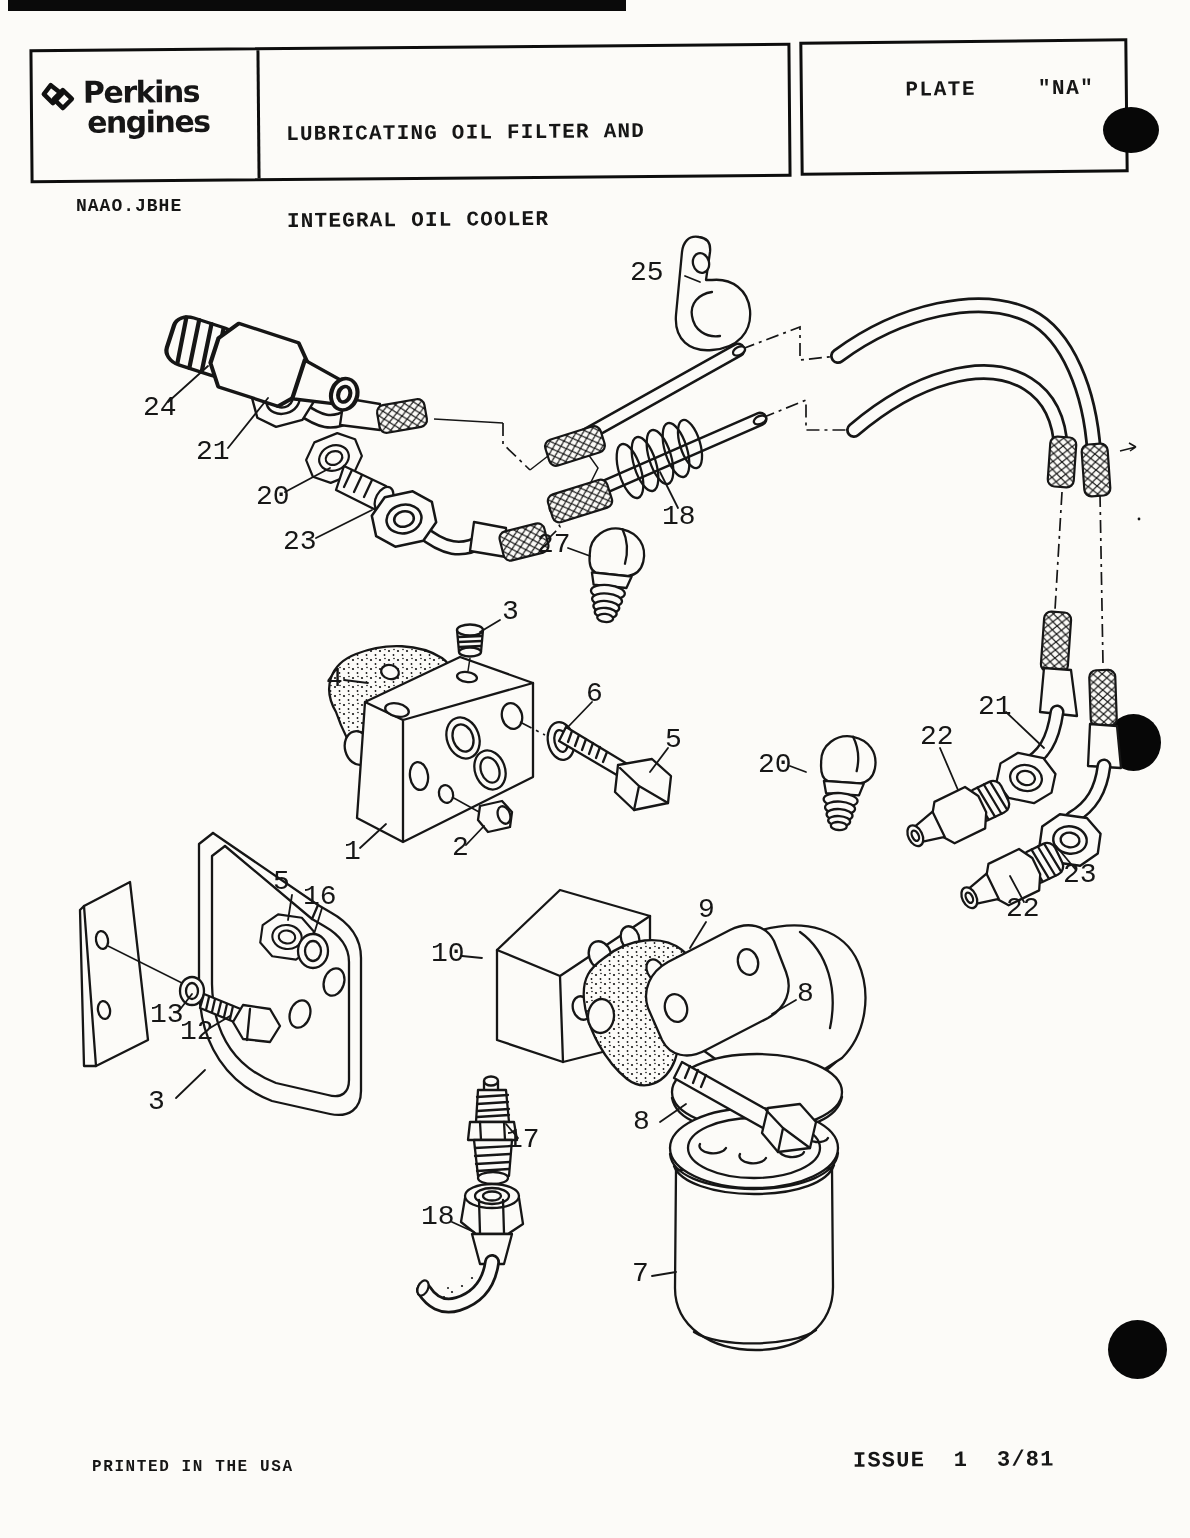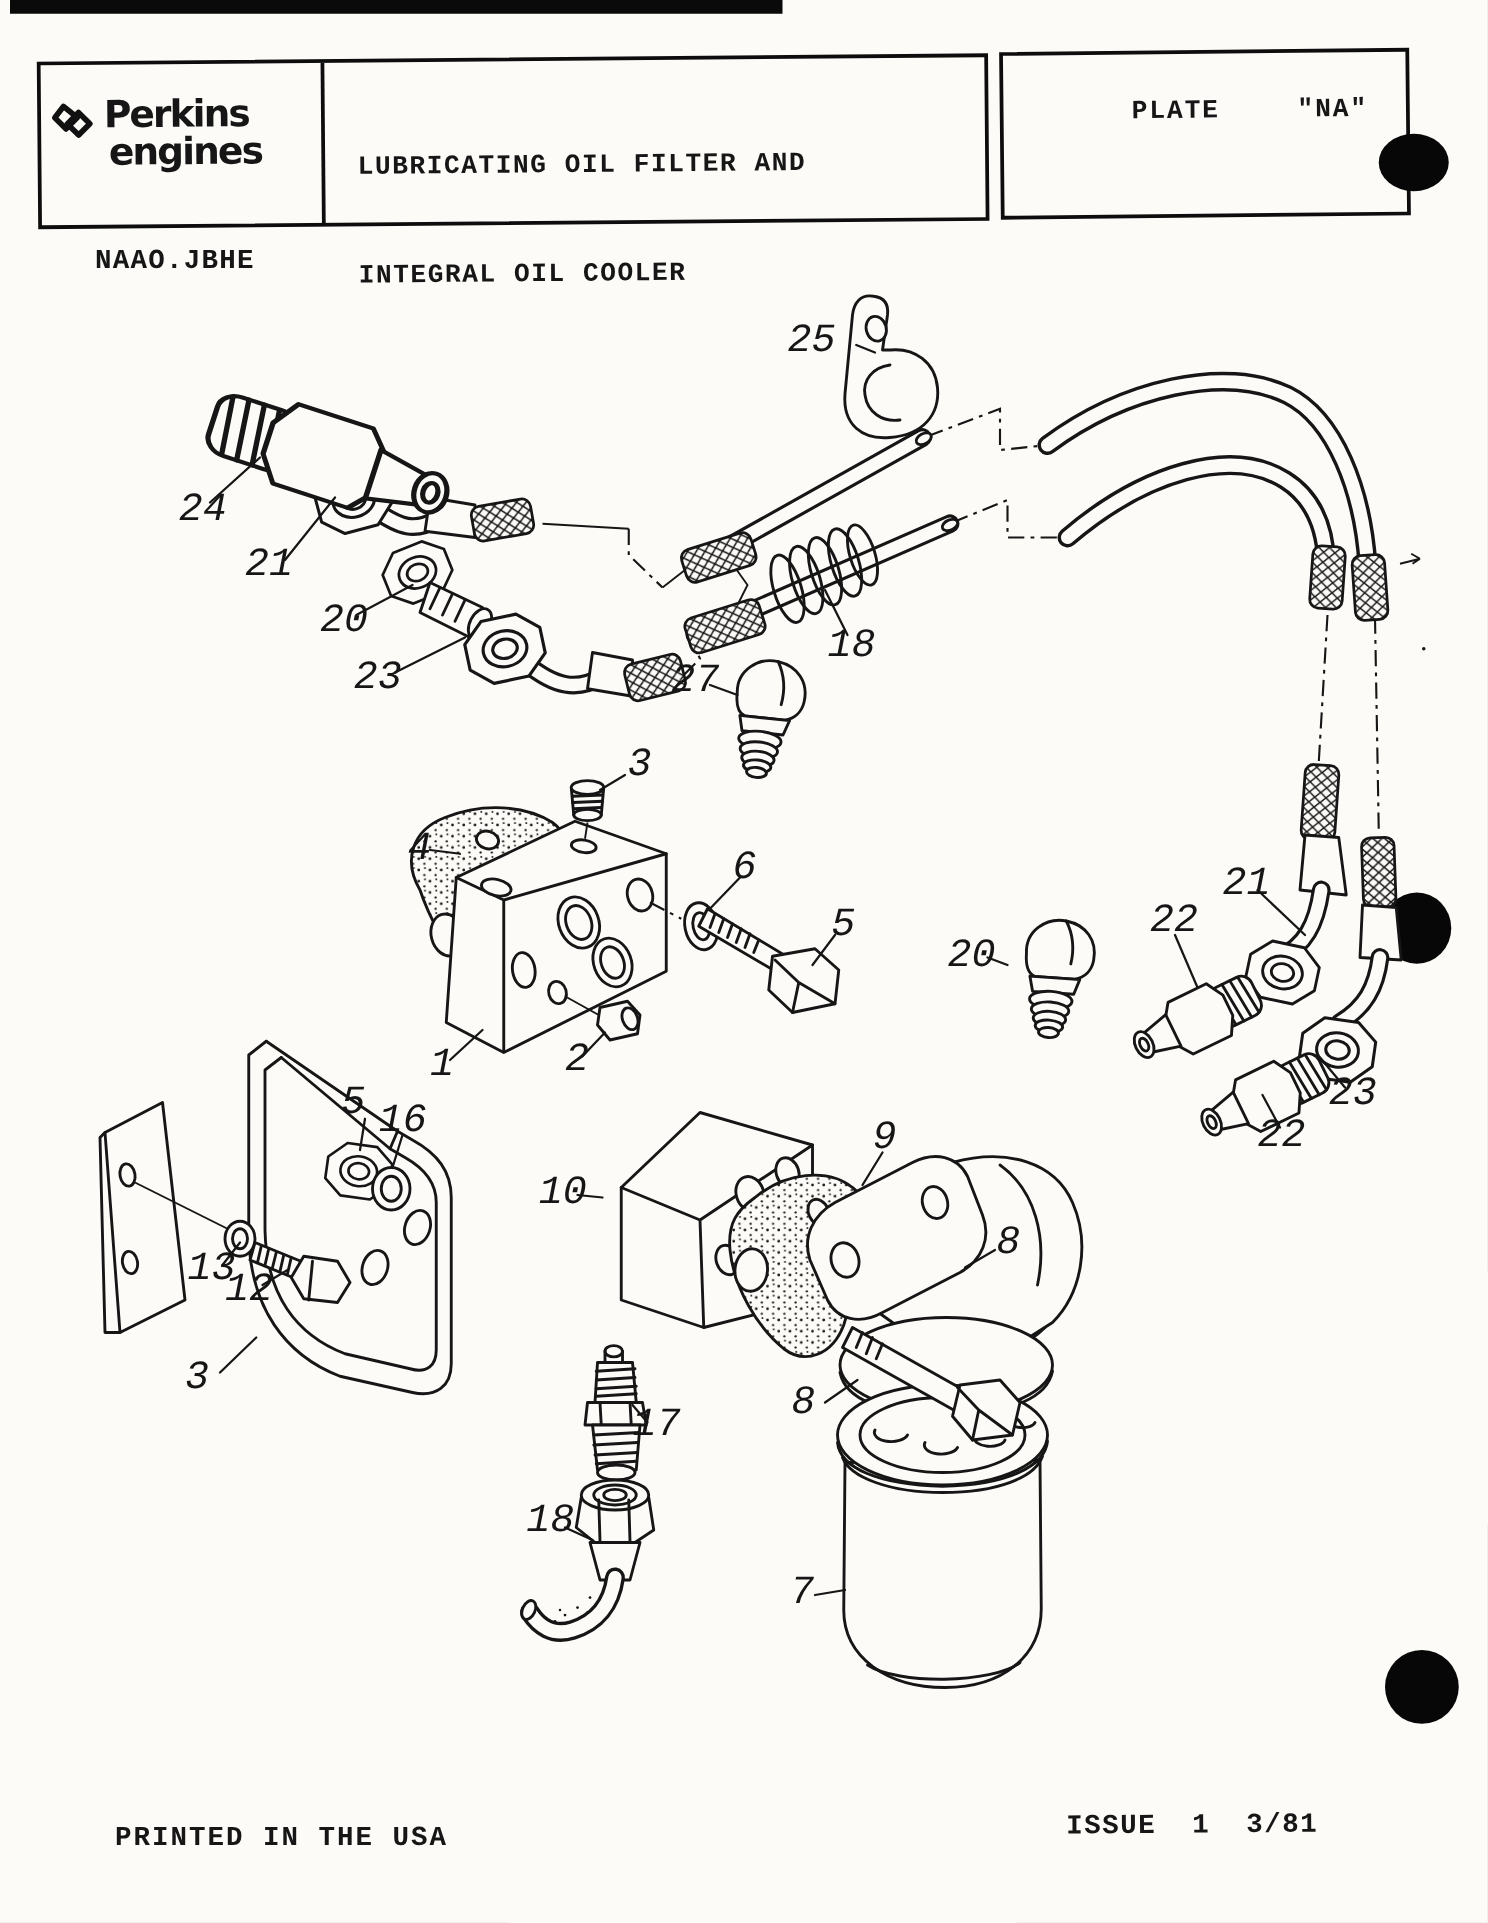--- a/index.html
+++ b/index.html
@@ -14,29 +14,29 @@
   .hdr-left{left:30px; top:46px; width:755px; height:128px; transform:rotate(-0.5deg); display:flex;}
   .brand-cell{width:224px; border-right:3px solid #0d0d0d; position:relative;}
   .brand-text{position:absolute; left:40px; top:26px; line-height:30px; text-align:center;
     font-family:"DejaVu Sans", sans-serif; font-weight:bold; font-size:30px; letter-spacing:-1.5px;}
   .brand-l2{margin-left:14px;}
   .logo-mark{position:absolute; left:8px; top:30px;}
   .title-cell{padding:12px 0 0 26px; font-size:21px; font-weight:bold; letter-spacing:1.2px; line-height:29px; white-space:pre;}
   .hdr-right{left:800px; top:40px; width:322px; height:128px; transform:rotate(-0.6deg);}
   .plate-line{padding:12px 0 0 18px; font-size:21px; font-weight:bold; letter-spacing:1.5px; white-space:pre;}
   .plate-value{margin-left:62px;}
-  .code-line{position:absolute; left:76px; top:196px; font-size:22px; font-weight:bold; letter-spacing:1px; white-space:pre;}
-  .footer-left{position:absolute; left:92px; top:1458px; font-size:22px; font-weight:bold; letter-spacing:1.6px; white-space:pre;}
+  .code-line{position:absolute; left:76px; top:196px; font-size:18px; font-weight:bold; letter-spacing:1px; white-space:pre;}
+  .footer-left{position:absolute; left:92px; top:1458px; font-size:16px; font-weight:bold; letter-spacing:1.6px; white-space:pre;}
   .footer-right{position:absolute; left:853px; top:1448px; font-size:22px; font-weight:bold; letter-spacing:1.2px; white-space:pre; transform:rotate(-0.4deg);}
   .punch{position:absolute; background:#070707; border-radius:50%;}
   .punch1{left:1103px; top:107px; width:56px; height:46px;}
   .punch2{left:1106px; top:714px; width:55px; height:57px;}
   .punch3{left:1108px; top:1320px; width:59px; height:59px;}
   .diagram-svg{position:absolute; left:0; top:0;}
-  .callout{position:absolute; font-size:32px; line-height:24px; white-space:pre;font-style:italic;}
+  .callout{position:absolute; font-size:28px; line-height:24px; white-space:pre;}
   
   .ln{stroke:#161616; fill:none; stroke-width:2.3; stroke-linecap:round; stroke-linejoin:round;}
   .fw{stroke:#161616; fill:#fcfbf8; stroke-width:2.3; stroke-linecap:round; stroke-linejoin:round;}
   .spk{stroke:#161616; fill:url(#spkp); stroke-width:2.3; stroke-linejoin:round;}
   .braid{stroke:#161616; fill:url(#braidp); stroke-width:2.2;}
   .tubeO{stroke:#161616; fill:none; stroke-linecap:round;}
   .tubeI{stroke:#fcfbf8; fill:none; stroke-linecap:round;}
   .dd{stroke:#161616; fill:none; stroke-width:1.7; stroke-dasharray:13 5 3 5;}
   .thin{stroke:#161616; fill:none; stroke-width:1.5;}
   .ld{stroke:#161616; fill:none; stroke-width:1.8; stroke-linecap:round;}

